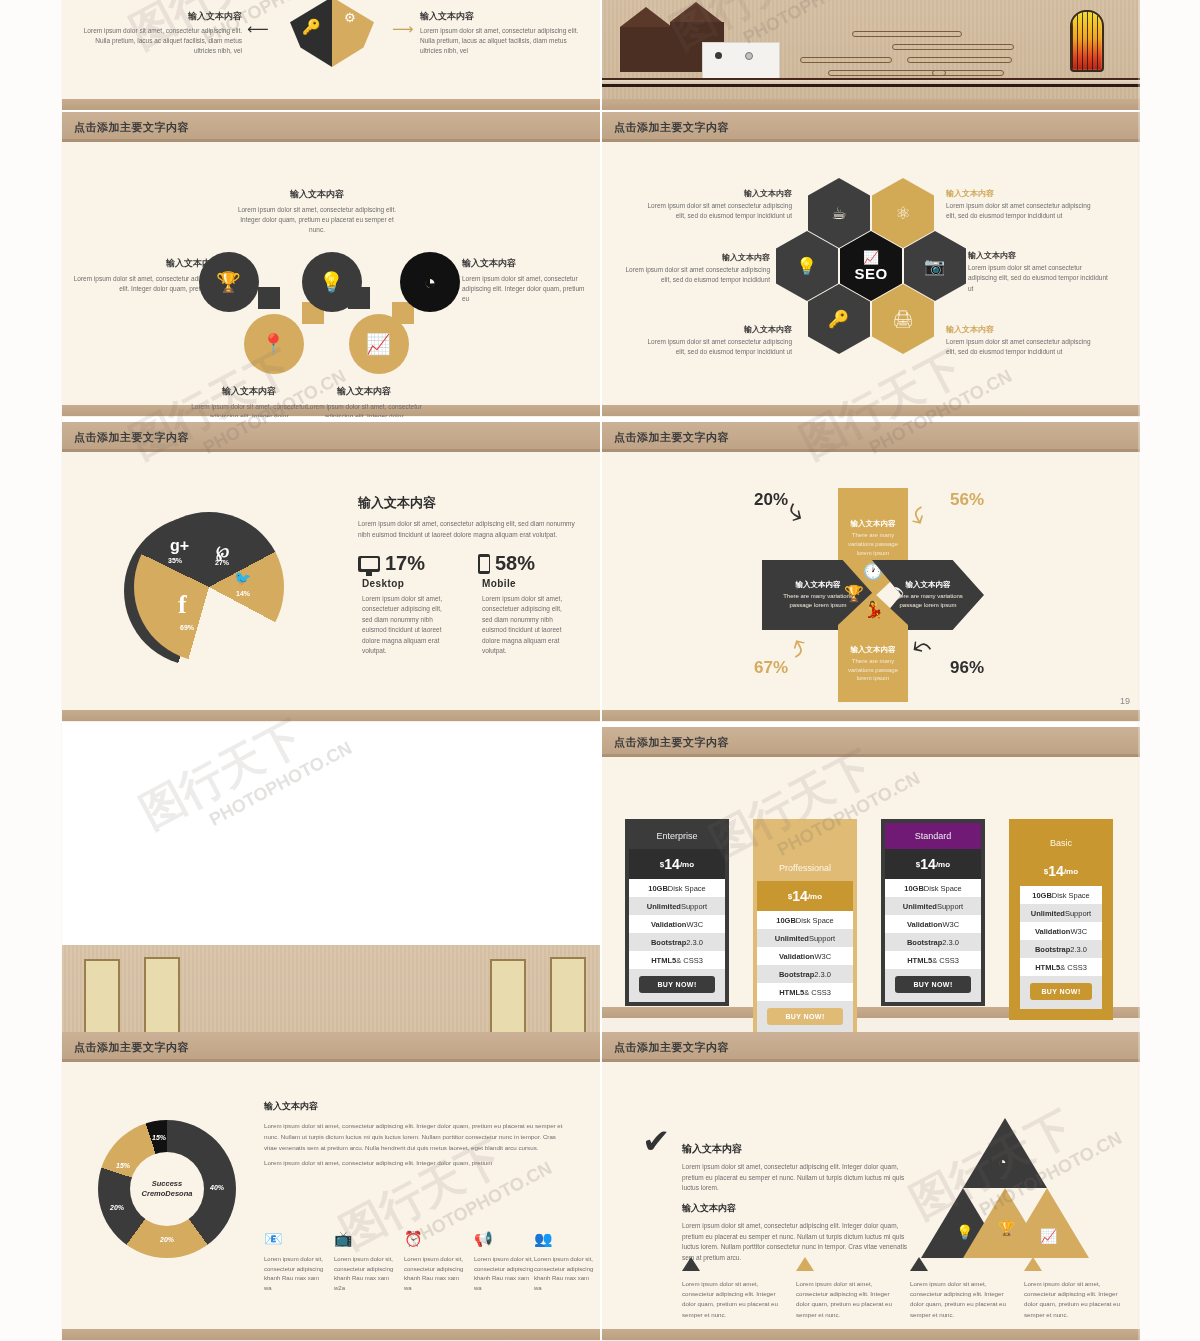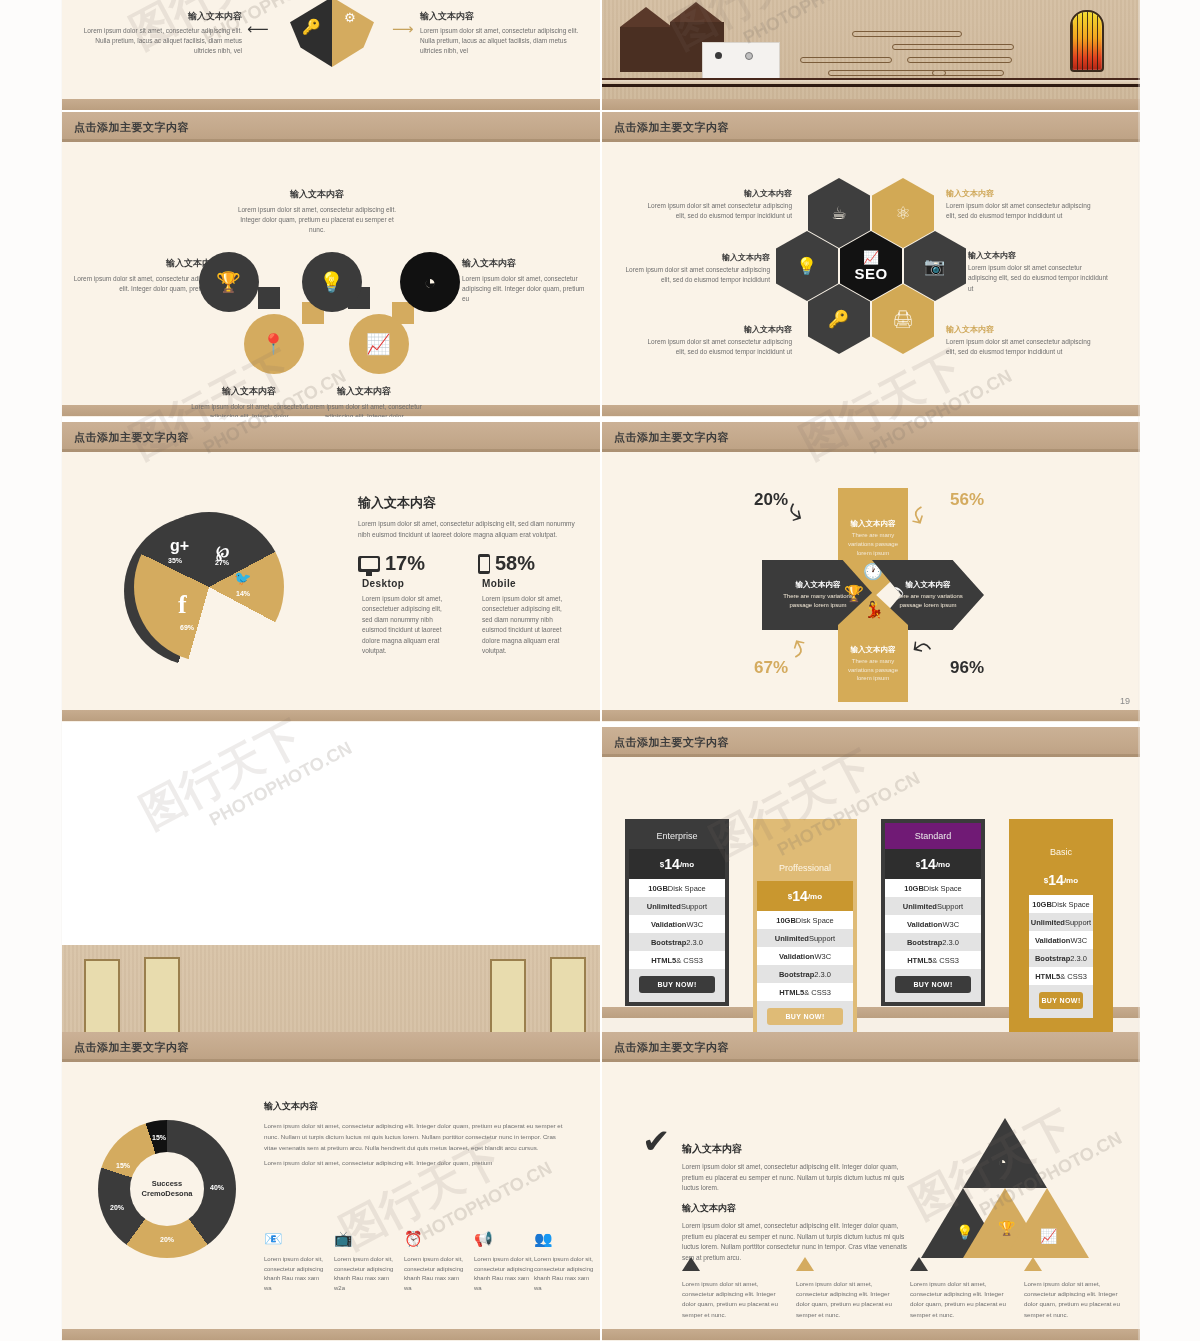--- a/index.html
+++ b/index.html
@@ -637,21 +637,21 @@
             </div>
           <div class="pc-row odd">
               <b>HTML5</b>
               <span> &amp; CSS3</span>
             </div>
           <div class="pc-foot" style="background:#e3e3e3;">
             <div class="pc-btn" style="background:#3b3b3b;">BUY NOW!</div>
           </div>
         </div>
 
-        <div class="price-card" style="left:407px; top:62px; background:#c9972f; padding:20px;">
+        <div class="price-card" style="left:407px; top:62px; background:#c9972f; padding:11px;">
           <div class="pc-head" style="background:#c9972f;color:#fdf6e8;">Basic</div>
           <div class="pc-price" style="background:#c9972f;">
             <span class="cur">$</span>
               <span>14</span>
               <span class="per">/mo</span>
           </div>
           <div class="pc-row odd">
               <b>10GB</b>
               <span> Disk Space</span>
             </div>
@@ -685,21 +685,21 @@
         <span class="slide-title">点击添加主要文字内容</span>
       </div>
       <div class="slide-body" style="height:267px;">
 
         <div class="donut" style="left:36px; top:58px;
              background: conic-gradient(
                #3b3b3b 0deg 144deg,
                #d4ab5f 144deg 216deg,
                #3b3b3b 216deg 288deg,
                #d4ab5f 288deg 342deg,
-               #111111 342deg 360deg);">
+               #111111 342deg 360deg); font-style: italic;">
           <div class="hole">
             <span>Success</span>
             <span>CremoDesona</span>
           </div>
           <span class="dn-lbl" style="left:112px;top:64px;">40%</span>
           <span class="dn-lbl" style="left:62px;top:116px;">20%</span>
           <span class="dn-lbl" style="left:12px;top:84px;">20%</span>
           <span class="dn-lbl" style="left:18px;top:42px;">15%</span>
           <span class="dn-lbl" style="left:54px;top:14px;">15%</span>
         </div>

